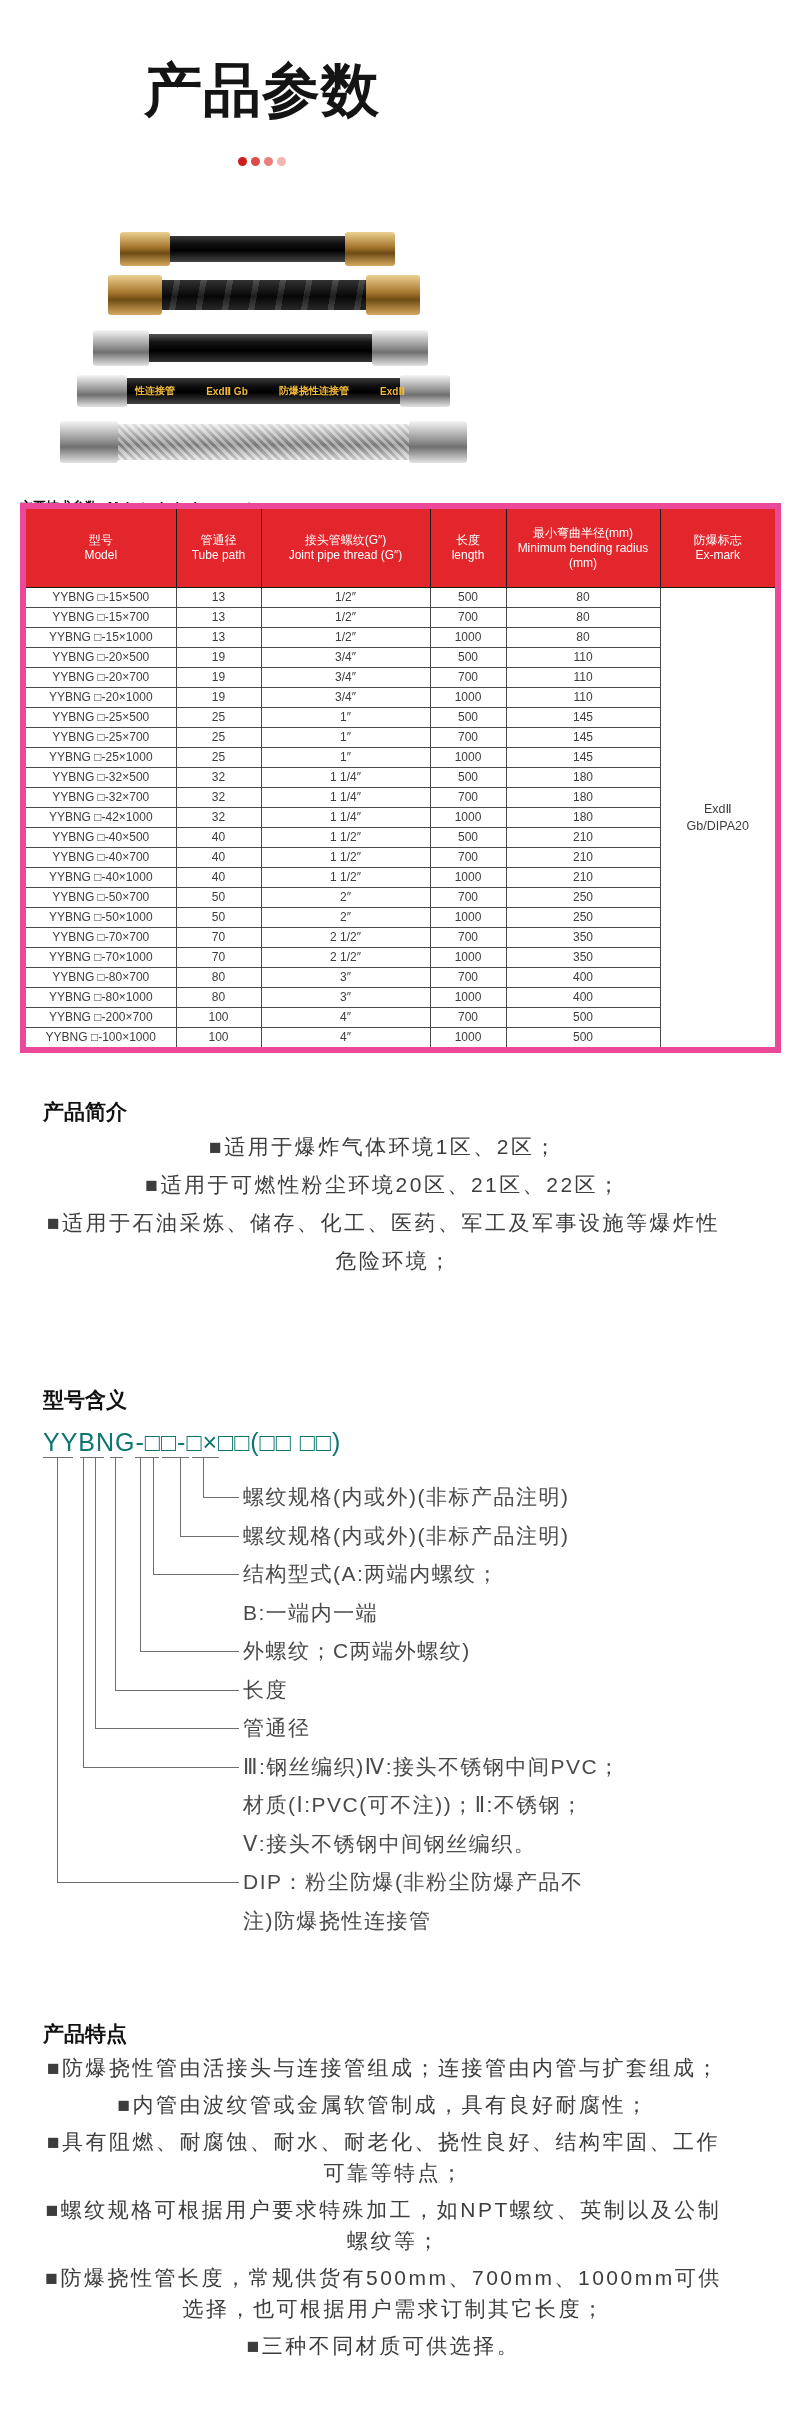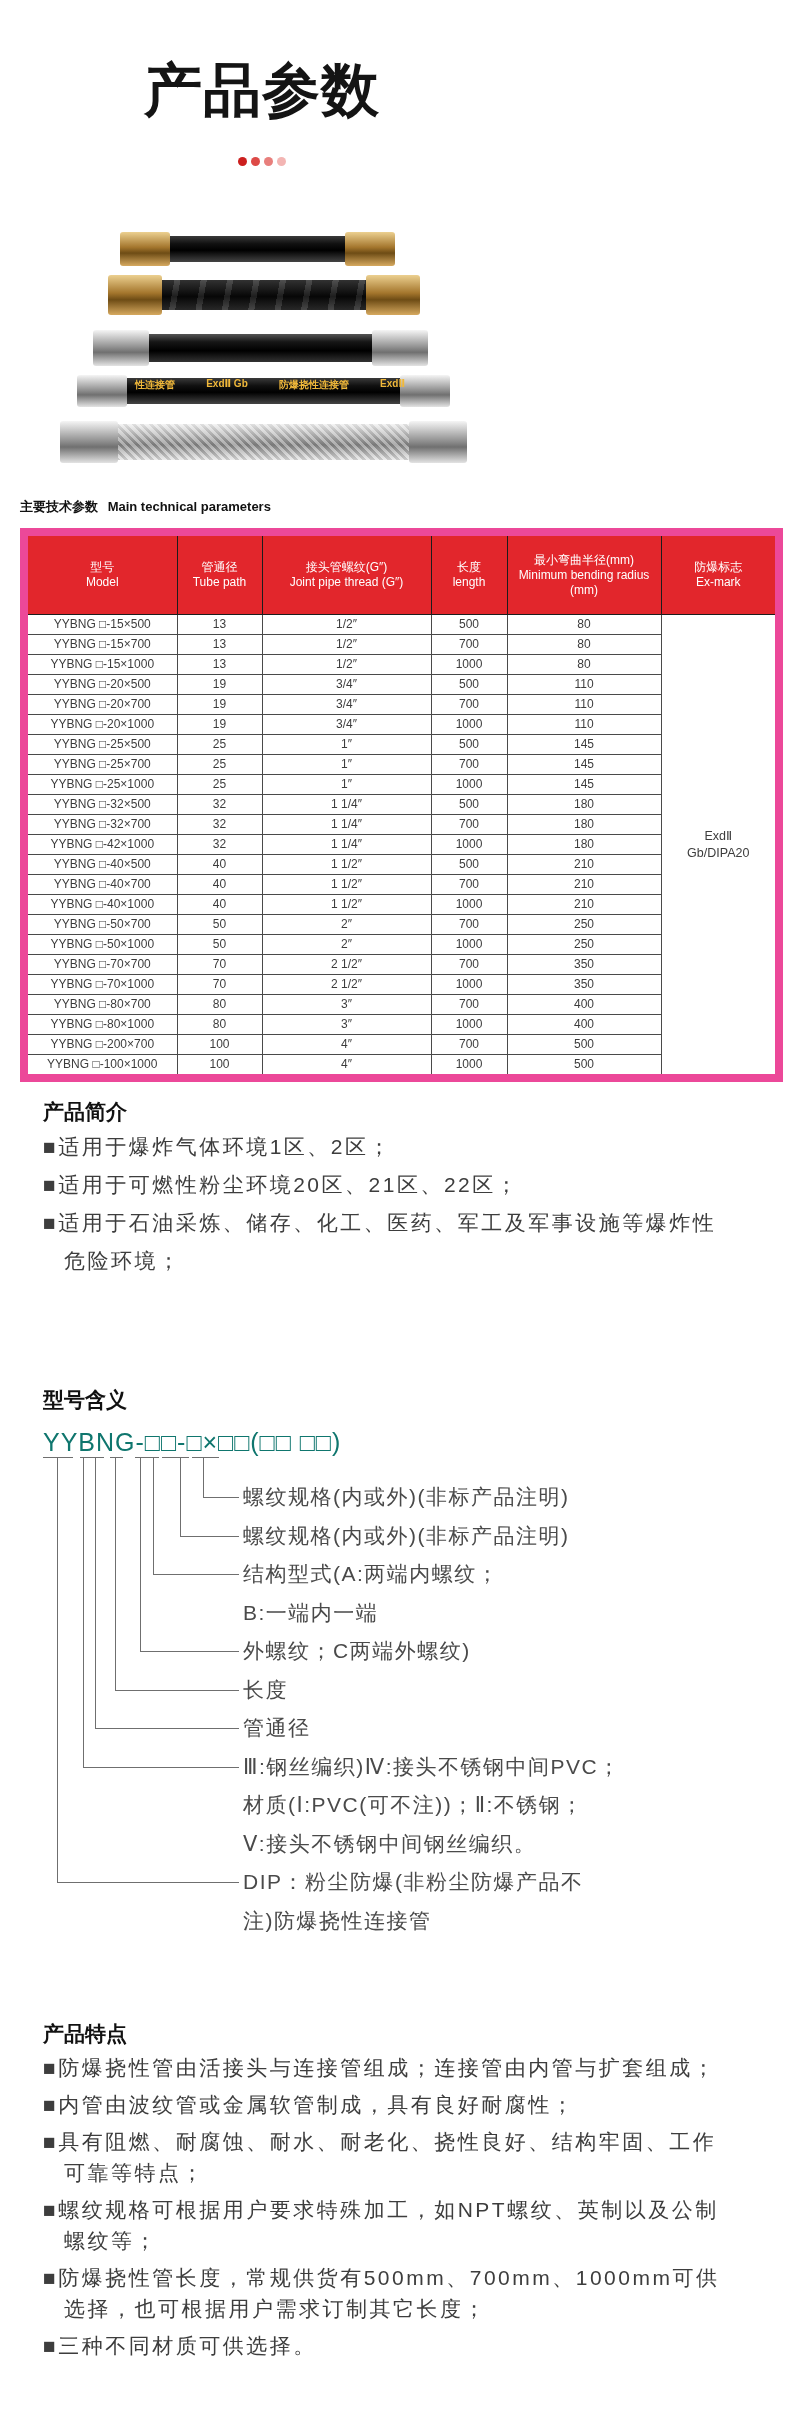--- a/index.html
+++ b/index.html
@@ -19,38 +19,38 @@
   .hose .body.spiral{background:
         linear-gradient(180deg,rgba(255,255,255,.16),rgba(0,0,0,.35) 55%,rgba(255,255,255,.12)),
         repeating-linear-gradient(100deg,#0a0a0a 0 20px,#2e2e2e 20px 26px);}
   .hose .body.gloss{background:linear-gradient(180deg,#555 0%,#161616 28%,#000 60%,#333 100%);}
   .hose .body.braid{background:
         linear-gradient(180deg,rgba(255,255,255,.7),rgba(0,0,0,.22) 58%,rgba(255,255,255,.5)),
         repeating-linear-gradient(45deg,#dcdcdc 0 3px,#9b9b9b 3px 6px);}
   .fit{position:absolute;border-radius:3px;}
   .fit.brass{background:linear-gradient(180deg,#ecd090,#a4762d 45%,#6e4c15 62%,#d6a95f);}
   .fit.steel{background:linear-gradient(180deg,#f5f5f5,#969696 45%,#707070 62%,#e3e3e3);}
-  .hose-text{position:absolute;display:flex;justify-content:space-between;align-items:flex-start;
+  .hose-text{position:absolute;display:flex;justify-content:space-between;align-items:center;
              color:#f0b83a;font-size:10px;font-weight:bold;white-space:nowrap;}
 
   
   .table-caption{position:absolute;left:20px;top:498px;font-size:13px;font-weight:bold;color:#111;}
-  table.spec{position:absolute;left:20px;top:528px;width:755px;border-collapse:collapse;
-             table-layout:fixed;border:8px solid #ec4899;}
+  table.spec{position:absolute;left:20px;top:503px;width:755px;border-collapse:collapse;
+             table-layout:fixed;border:6px solid #ec4899;}
   table.spec th{background:#e2262c;color:#fff;font-weight:normal;font-size:12px;line-height:15px;
                 border:1px solid #1c1c1c;height:78px;padding:0 2px;text-align:center;}
   table.spec td{border:1px solid #4a4a4a;font-size:12px;color:#3c3c3c;text-align:center;
                 height:19px;line-height:19px;padding:0;white-space:nowrap;overflow:hidden;}
   table.spec td.exmark{font-size:12.5px;line-height:17px;}
 
   
   .sec-heading{position:absolute;left:43px;font-size:21px;font-weight:900;color:#111;}
   .bullets{position:absolute;left:43px;width:681px;}
   .bullets p{margin:0;font-size:21px;letter-spacing:2.5px;color:#3d3d3d;
-             padding-left:21px;text-indent:-21px;}
+             padding-left:21px;text-indent:-21px;text-align:center;}
   .bullets.intro p{line-height:38px;}
   .bullets.feat p{line-height:31px;margin-bottom:6px;}
 
   
   .model-code{position:absolute;left:43px;top:1428px;font-size:25px;color:#0f766e;letter-spacing:1px;}
   .mm-labels{position:absolute;left:243px;top:1478px;width:540px;line-height:38.5px;}
   .mm-labels div{font-size:21px;letter-spacing:1.5px;color:#4a4a4a;white-space:nowrap;}
   .leader{position:absolute;border-left:1px solid #6f6f6f;border-bottom:1px solid #6f6f6f;}
   .underline-seg{position:absolute;top:1457px;height:1px;background:#6f6f6f;}
 </style>

